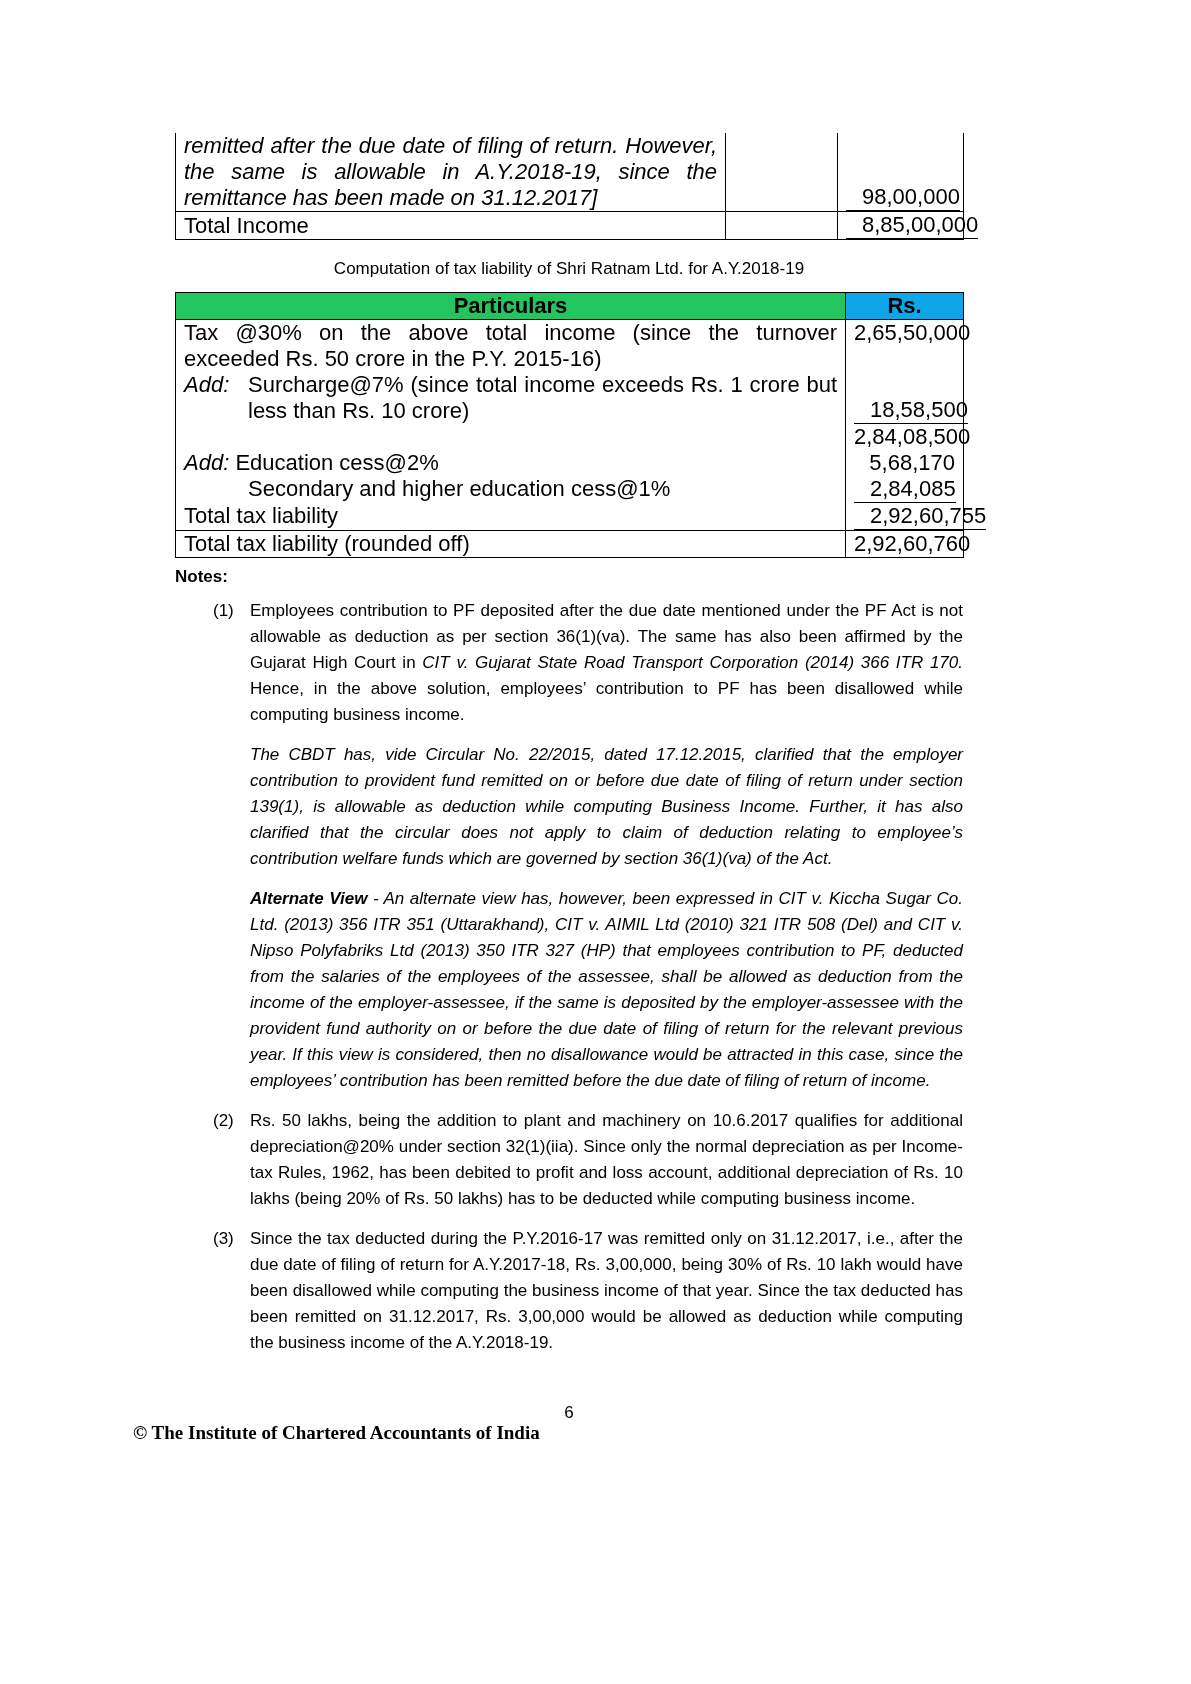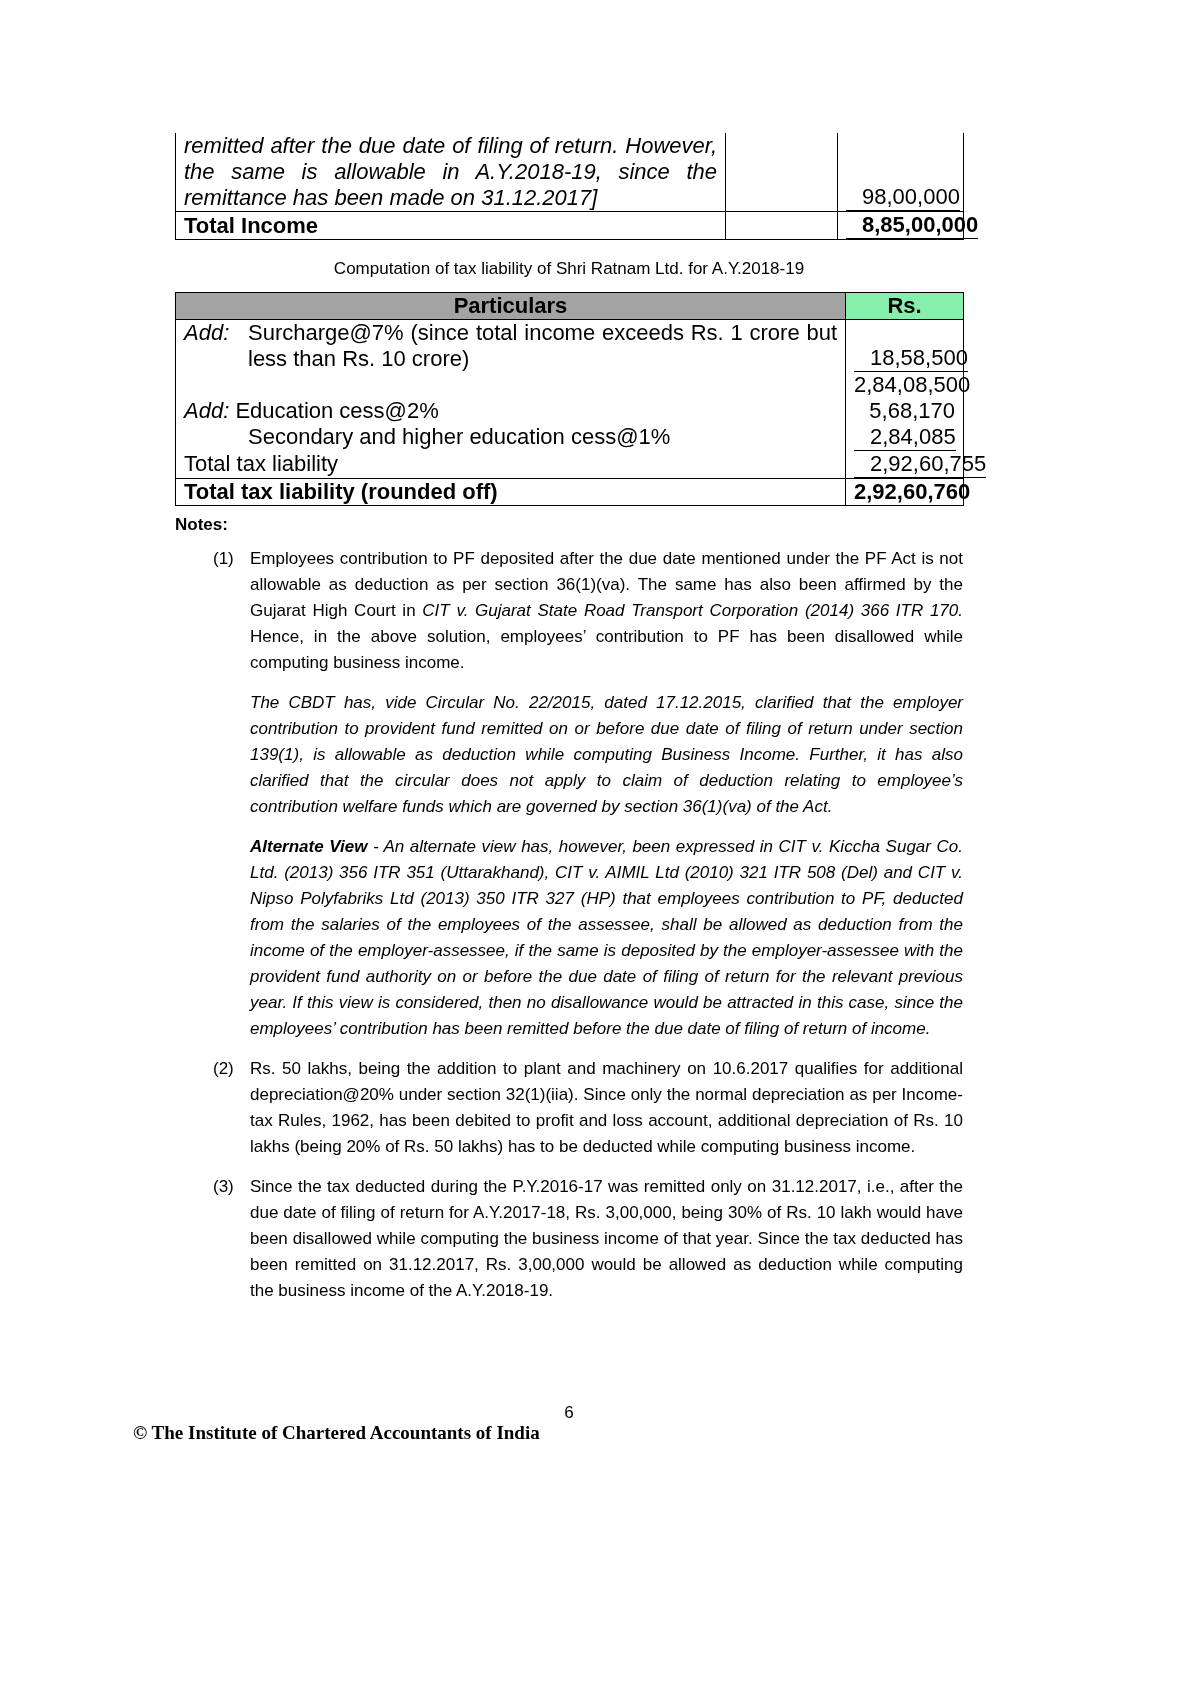--- a/index.html
+++ b/index.html
@@ -2,21 +2,21 @@
 <html><head>
 <meta charset="utf-8">
 <style>
   html, body { margin:0; padding:0; }
   body {
     width:1191px; height:1684px; background:#ffffff; color:#000;
     font-family:"Liberation Sans", sans-serif;
     font-size:17px; line-height:26px;
     position:relative;
   }
-  .b   { font-weight:bold; }
+  .b   { font-weight:normal; }
   .it  { font-style:italic; }
   .bit { font-style:italic; font-weight:bold; }
   .just{ text-align:justify; }
 
   .content { position:absolute; left:175px; top:133px; width:788px; }
 
   table { border-collapse:collapse; width:100%; table-layout:fixed; }
   td, th { font-size:22px; line-height:26px; }
 
   
@@ -90,22 +90,28 @@
 
     <div class="heading">Computation of tax liability of Shri Ratnam Ltd. for A.Y.2018-19</div>
 
     <table class="tax-table">
       <colgroup>
         <col style="width:670px">
           <col style="width:118px">
       </colgroup>
       <tbody>
           <tr>
-        <th style="background: #a3a3a3;">Particulars</th>
-        <th style="background: #86efac;">Rs.</th>
+        <th style="background: #22c55e;">Particulars</th>
+        <th style="background: #0ea5e9;">Rs.</th>
+      </tr>
+      <tr>
+        <td>
+          <div class="just">Tax @30% on the above total income (since the turnover exceeded Rs. 50 crore in the P.Y. 2015-16)</div>
+        </td>
+        <td class="amt">2,65,50,000</td>
       </tr>
       <tr>
         <td>
           <div class="just hang">
             <span class="add-prefix">Add:</span><span>Surcharge@7% (since total income exceeds Rs. 1 crore but less than Rs. 10 crore)</span>
           </div>
         </td>
         <td class="amt bottom">
           <span class="uline">18,58,500</span>
         </td>

